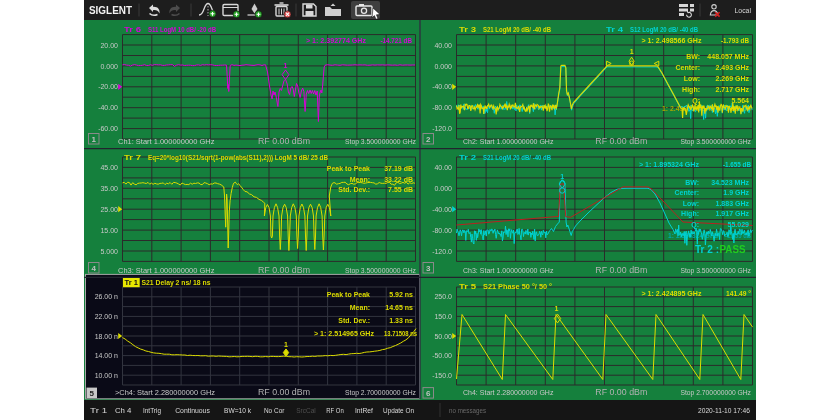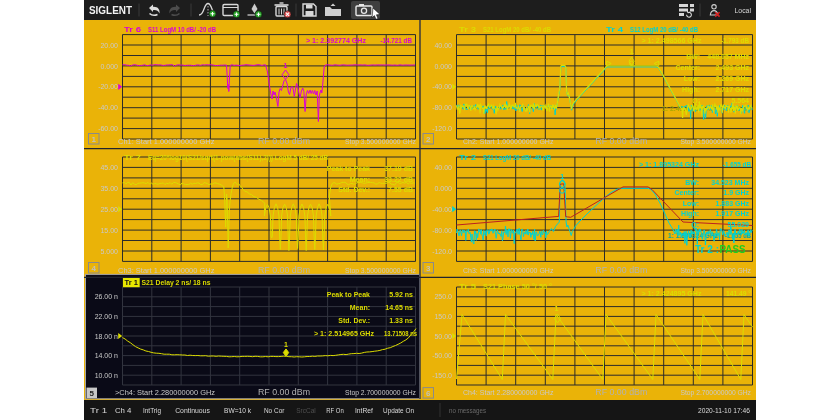--- a/index.html
+++ b/index.html
@@ -1,15 +1,15 @@
 <!DOCTYPE html>
 <html><head><meta charset="utf-8"><style>
 html,body{margin:0;padding:0;background:#ffffff;width:840px;height:420px;overflow:hidden;}
 *{font-family:"Liberation Sans",sans-serif;}
-#ui{position:absolute;left:84px;top:0;width:672px;height:420px;background:#eab308;text-align:right;}
+#ui{position:absolute;left:84px;top:0;width:672px;height:420px;background:#15803d;text-align:right;}
 </style></head>
 <body>
 <div id="ui">
 <svg width="672" height="20" viewBox="84 0 672 20" font-family="Liberation Sans" style="position:absolute;left:0;top:0;">
       <rect x="84" y="0" width="672" height="20" fill="#1d1d1d"></rect>
       <text x="89.0" y="14.0" fill="#f4f4f4" font-size="10.6" text-anchor="start" font-weight="bold" textLength="43" lengthAdjust="spacingAndGlyphs">SIGLENT</text>
       <line x1="139" y1="3.5" x2="139" y2="16.5" stroke="#3a3a3a" stroke-width="1"></line>
       <path d="M149,8 L153,4.5 L153,6.8 C158,6.5 160,9.5 159.5,13.5 C158,10.5 156,9.8 153,10.2 L153,12 Z" fill="#dcdcdc"></path>
       <path d="M149.5,13.5 Q153,16.5 157.5,14.5" fill="none" stroke="#dcdcdc" stroke-width="1.6"></path>
       <path d="M180,8 L176,4.5 L176,6.8 C171,6.5 169,9.5 169.5,13.5 C171,10.5 173,9.8 176,10.2 L176,12 Z" fill="#4c4c4c"></path>

